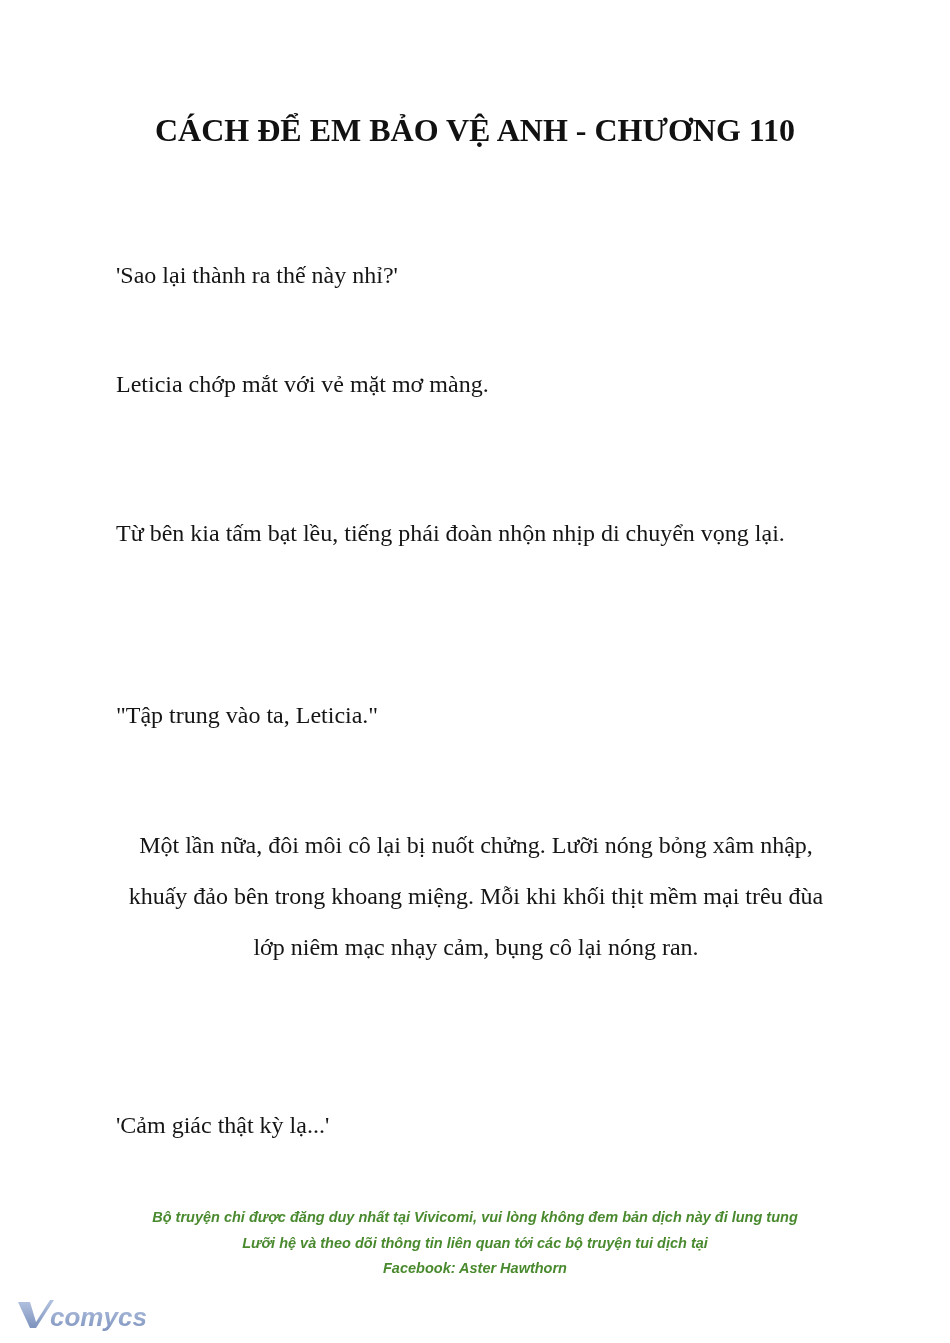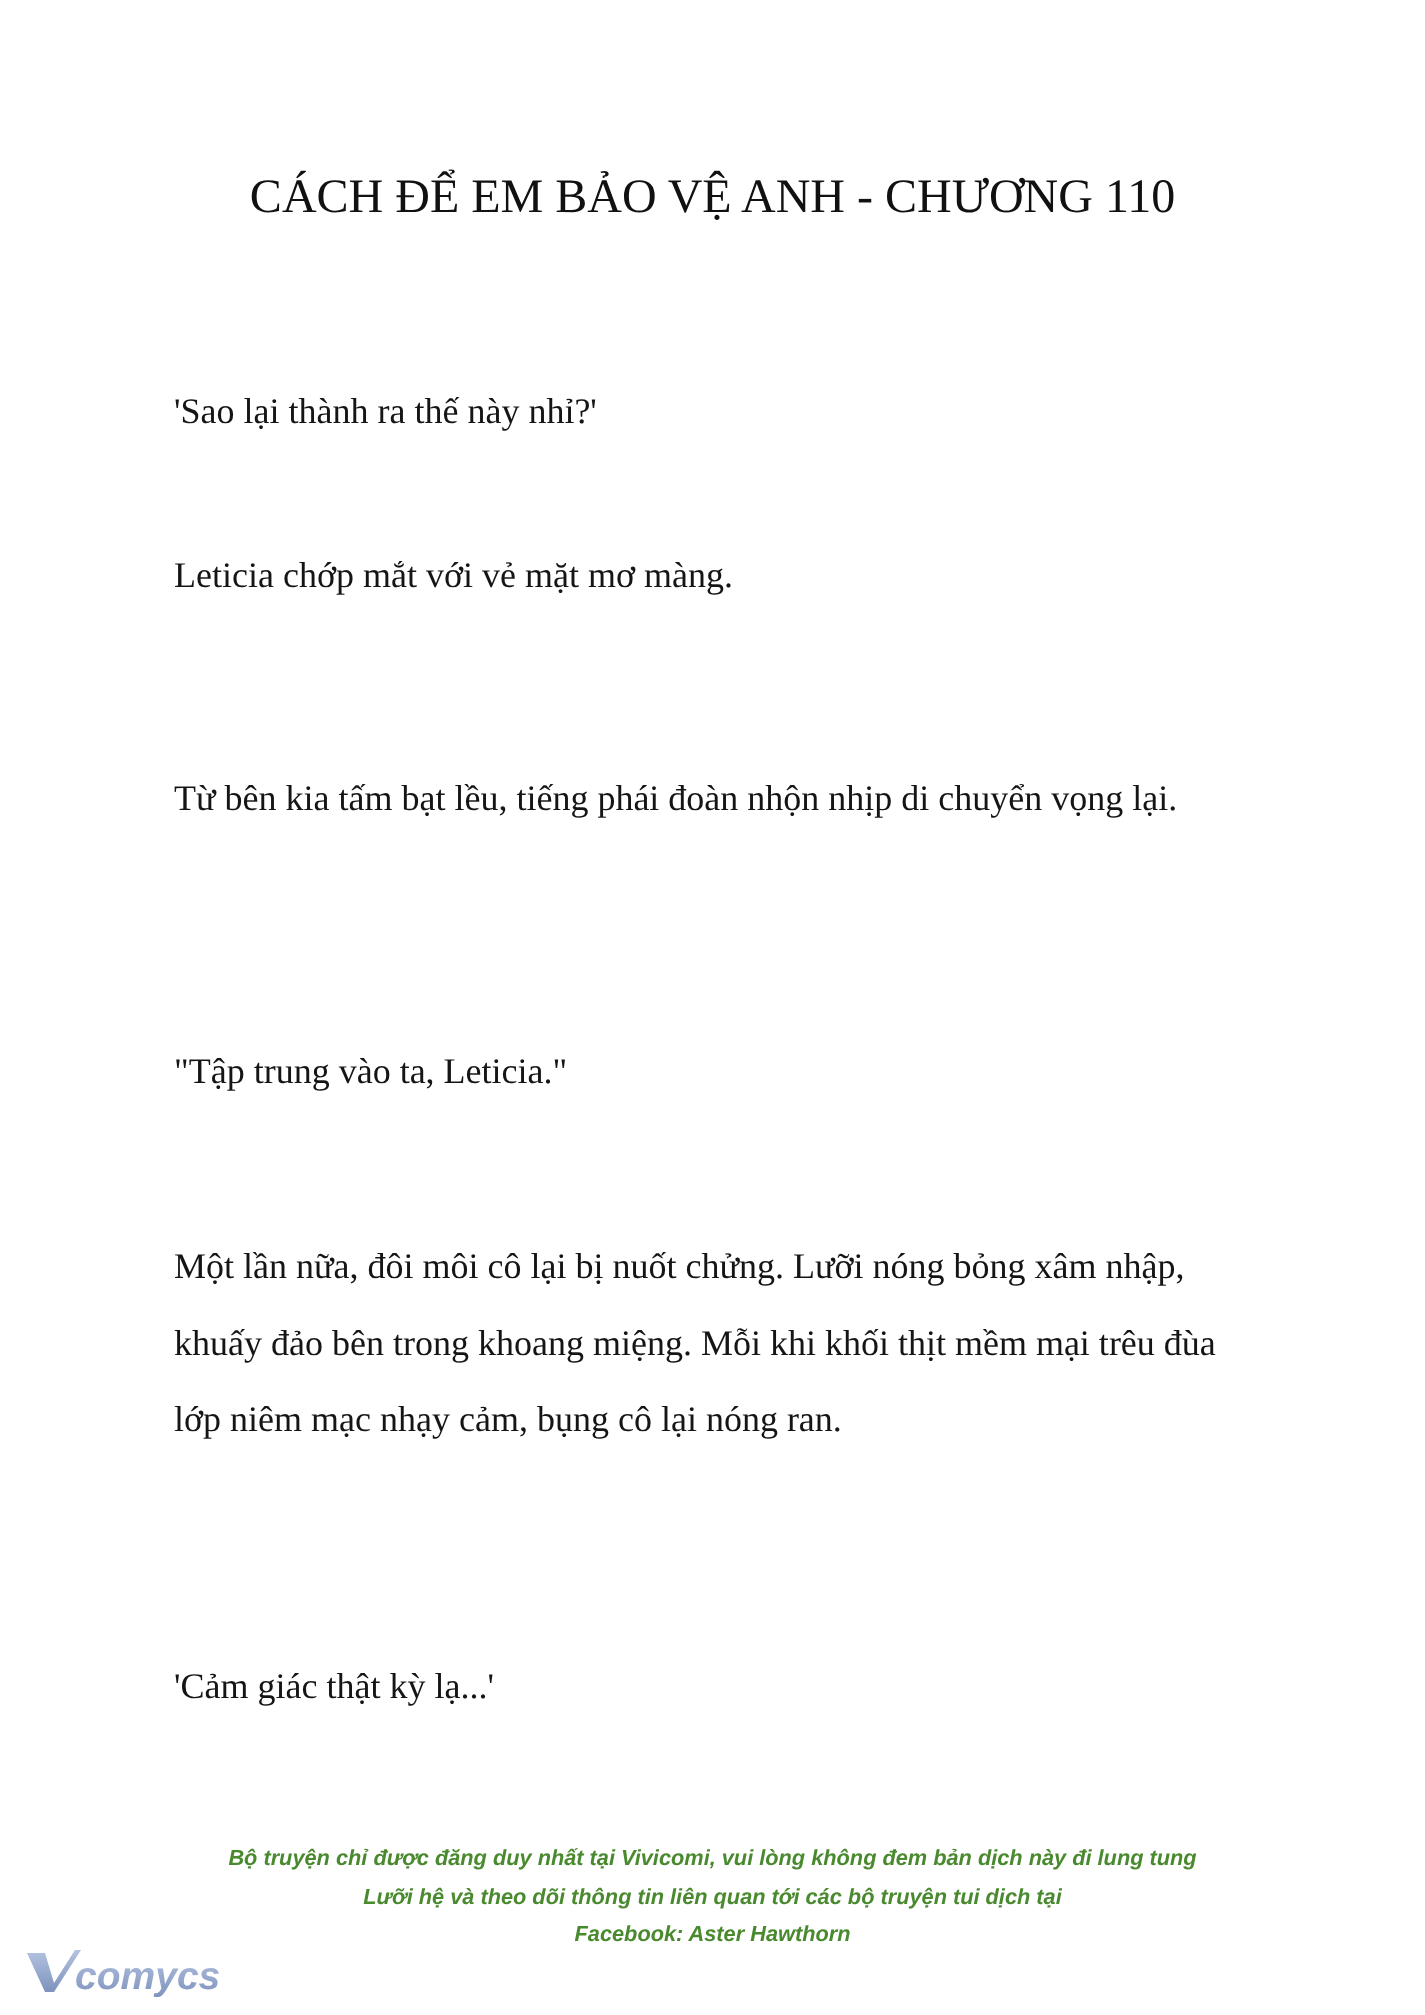--- a/index.html
+++ b/index.html
@@ -2,48 +2,48 @@
 <html><head>
 <meta charset="utf-8">
 <style>
   html, body { margin: 0; padding: 0; }
   body {
     width: 950px; height: 1343px; background: #ffffff; position: relative;
     overflow: hidden; color: #111;
   }
   .title {
     position: absolute; left: 0; right: 0; top: 112px; text-align: center;
-    font-family: "Liberation Serif", serif; font-weight: normal; font-size: 32px;
+    font-family: "Liberation Serif", serif; font-weight: bold; font-size: 32px;
     letter-spacing: 0px; color: #111;
   }
   .para {
     position: absolute; left: 116px; width: 720px;
     font-family: "Liberation Serif", serif; font-size: 24px; line-height: 51px;
     color: #151515;
   }
   .footer-note {
     position: absolute; left: 0; right: 0; text-align: center;
     font-family: "Liberation Sans", sans-serif; font-style: italic; font-weight: bold;
-    font-size: 14.5px; color: #4a8a2f; margin-top: 22px;
+    font-size: 14.5px; color: #4a8a2f;
   }
   .logo {
     position: absolute; left: 16px; top: 1296px; width: 130px; height: 40px; text-align: center;
   }
   .logo svg { display: block; }
 </style>
 </head>
 <body>
 
 <div class="title">CÁCH ĐỂ EM BẢO VỆ ANH - CHƯƠNG 110</div>
 
 <div class="para" style="top:250px;">'Sao lại thành ra thế này nhỉ?'</div>
 <div class="para" style="top:359px;">Leticia chớp mắt với vẻ mặt mơ màng.</div>
 <div class="para" style="top:508px;">Từ bên kia tấm bạt lều, tiếng phái đoàn nhộn nhịp di chuyển vọng lại.</div>
 <div class="para" style="top:690px;">"Tập trung vào ta, Leticia."</div>
-<div class="para" style="top:820px;">Một lần nữa, đôi môi cô lại bị nuốt chửng. Lưỡi nóng bỏng xâm nhập, khuấy đảo bên trong khoang miệng. Mỗi khi khối thịt mềm mại trêu đùa lớp niêm mạc nhạy cảm, bụng cô lại nóng ran.</div>
+<div class="para" style="top:820px;text-align:center;">Một lần nữa, đôi môi cô lại bị nuốt chửng. Lưỡi nóng bỏng xâm nhập, khuấy đảo bên trong khoang miệng. Mỗi khi khối thịt mềm mại trêu đùa lớp niêm mạc nhạy cảm, bụng cô lại nóng ran.</div>
 <div class="para" style="top:1100px;">'Cảm giác thật kỳ lạ...'</div>
 
 <div class="footer-note" style="top:1209px;">Bộ truyện chỉ được đăng duy nhất tại Vivicomi, vui lòng không đem bản dịch này đi lung tung</div>
 <div class="footer-note" style="top:1235px;">Lưỡi hệ và theo dõi thông tin liên quan tới các bộ truyện tui dịch tại</div>
 <div class="footer-note" style="top:1260px;">Facebook: Aster Hawthorn</div>
 
 <div class="logo">
   <svg width="130" height="40" viewBox="0 0 130 40">
     <defs>
       <linearGradient id="lg" x1="0" y1="0" x2="0" y2="1">

